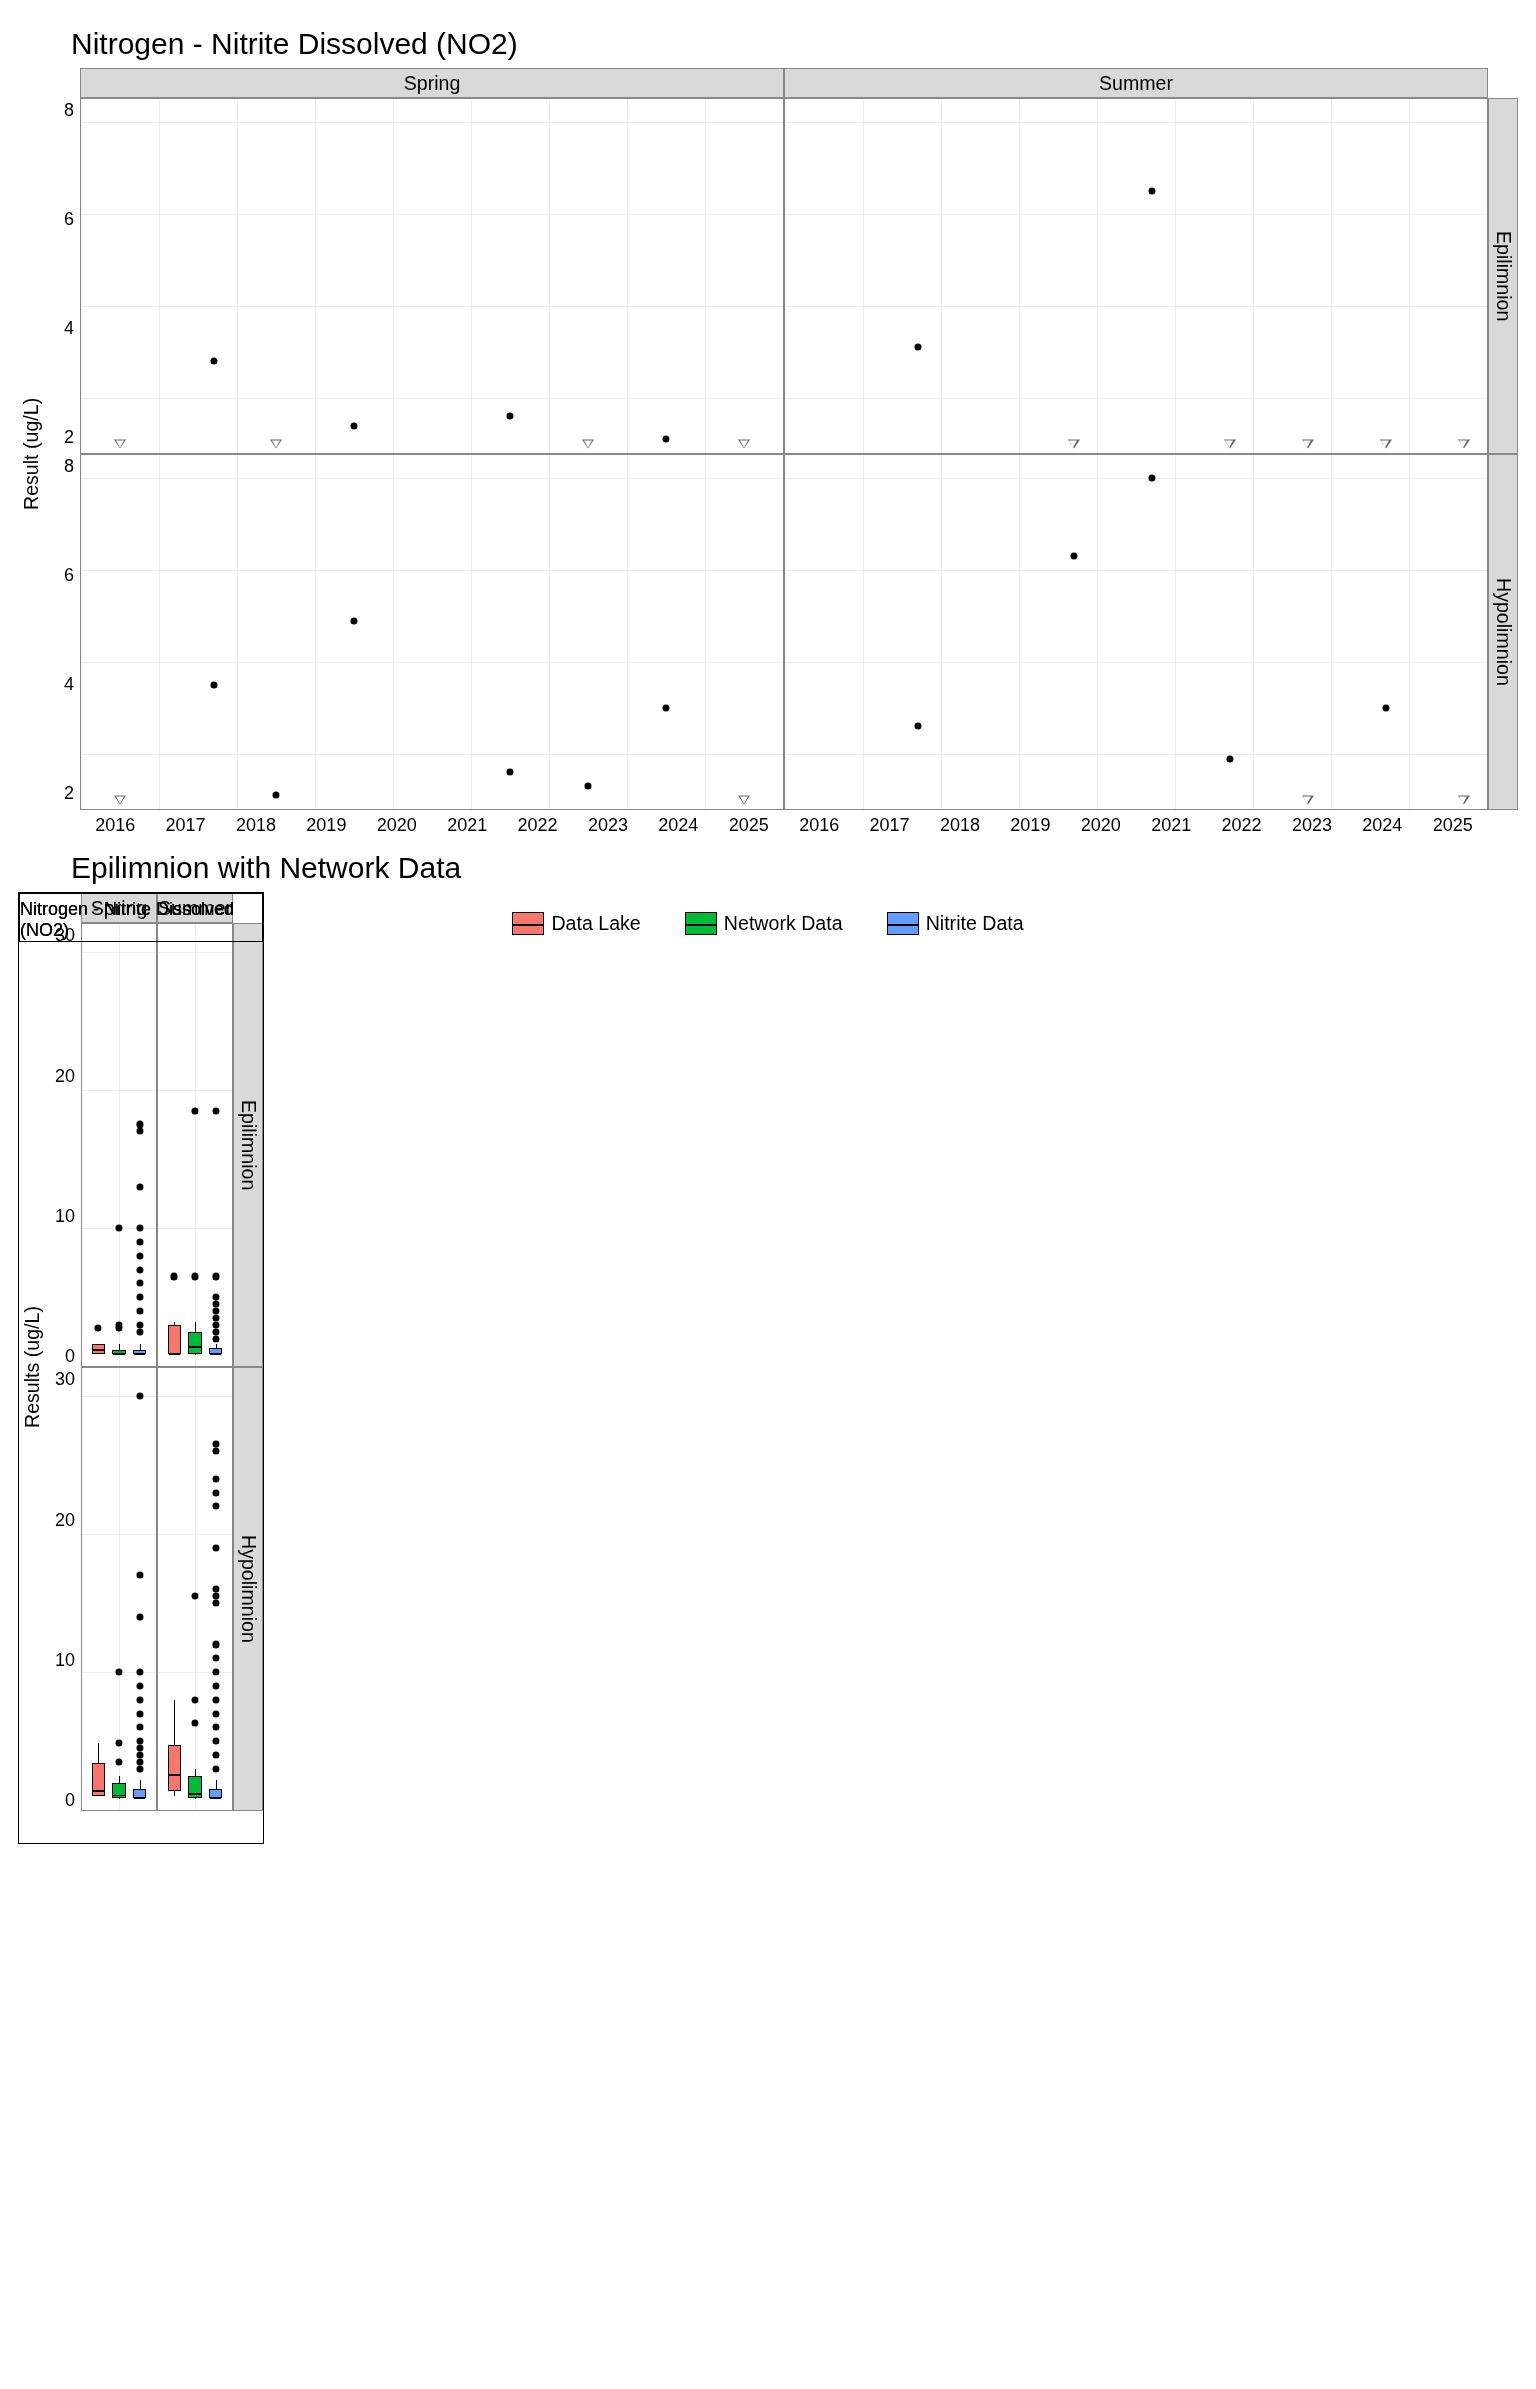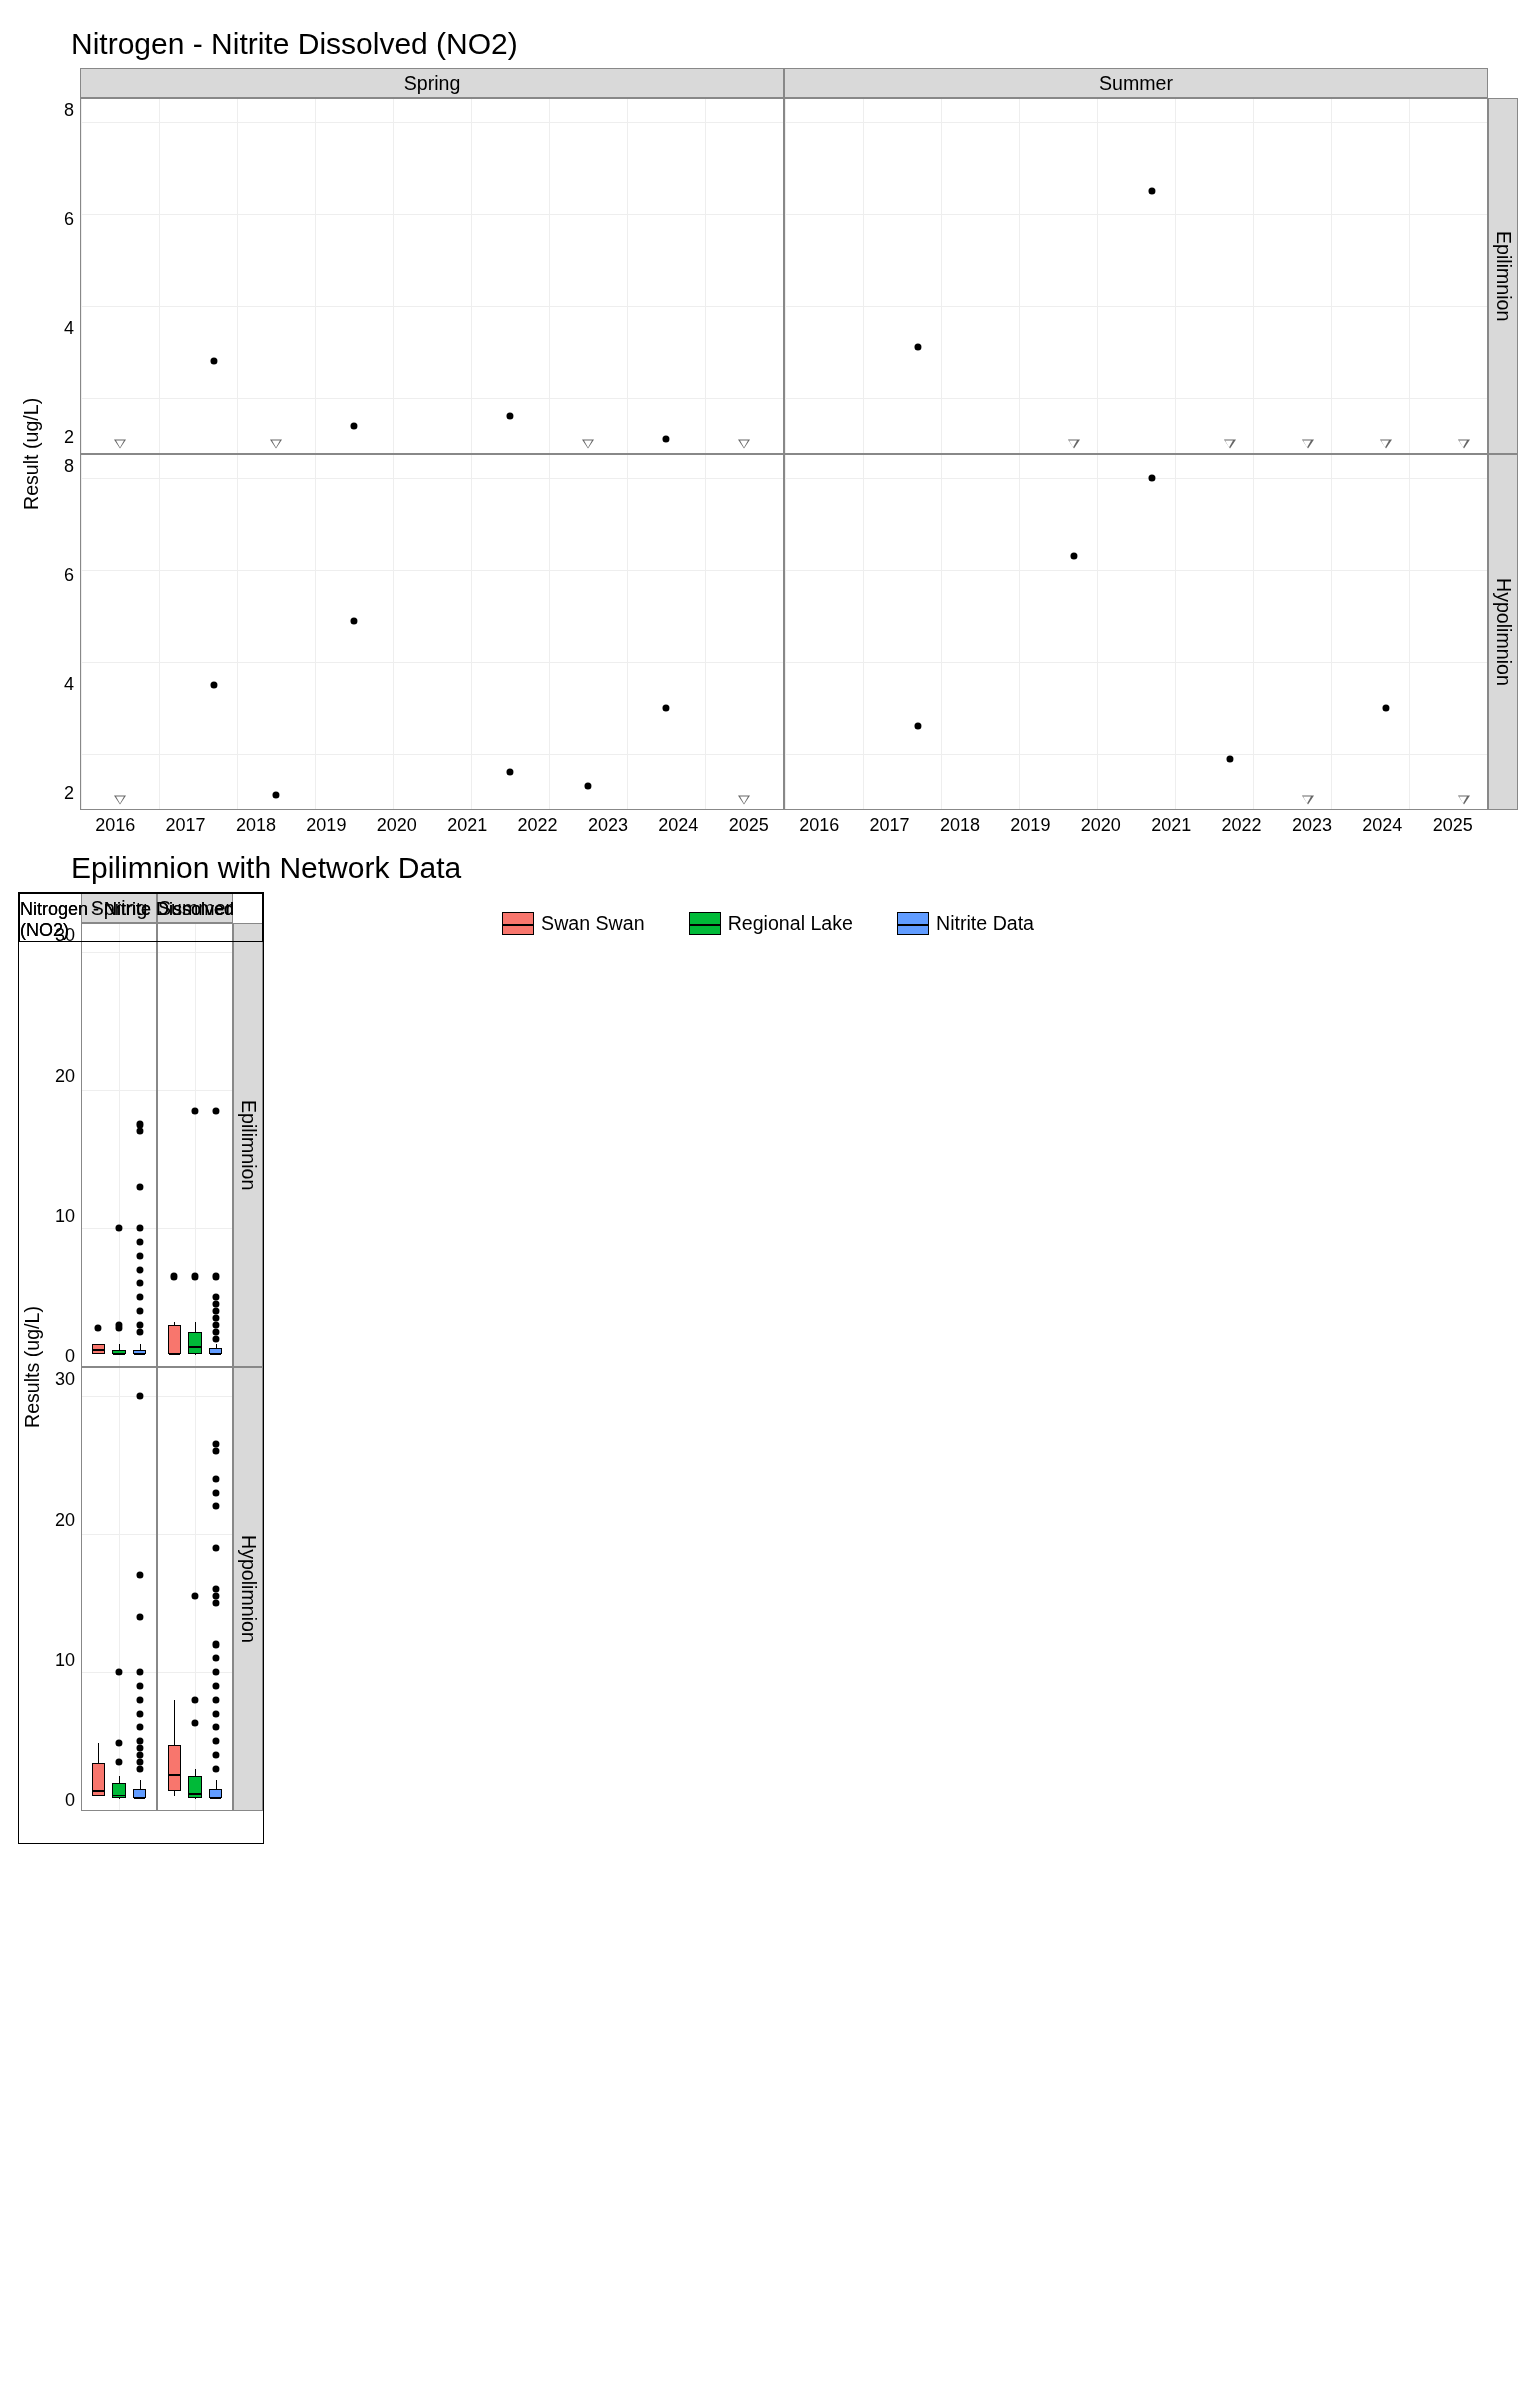--- a/index.html
+++ b/index.html
@@ -393,24 +393,24 @@
 
   <div class="corner"></div>
   <div class="xticks box">Nitrogen - Nitrite Dissolved (NO2)</div>
   <div class="xticks box">Nitrogen - Nitrite Dissolved (NO2)</div>
   <div class="corner"></div>
 </div>
 
 <div class="legend">
   <div class="legend-item">
       <div class="legend-sw" style="background:#F8766D"></div>
-      <span>Swan Swan</span>
+      <span>Data Lake</span>
     </div>
   <div class="legend-item">
       <div class="legend-sw" style="background:#00BA38"></div>
-      <span>Regional Lake</span>
+      <span>Network Data</span>
     </div>
   <div class="legend-item">
       <div class="legend-sw" style="background:#619CFF"></div>
       <span>Nitrite Data</span>
     </div>
 </div>
 
 
 </body></html>

